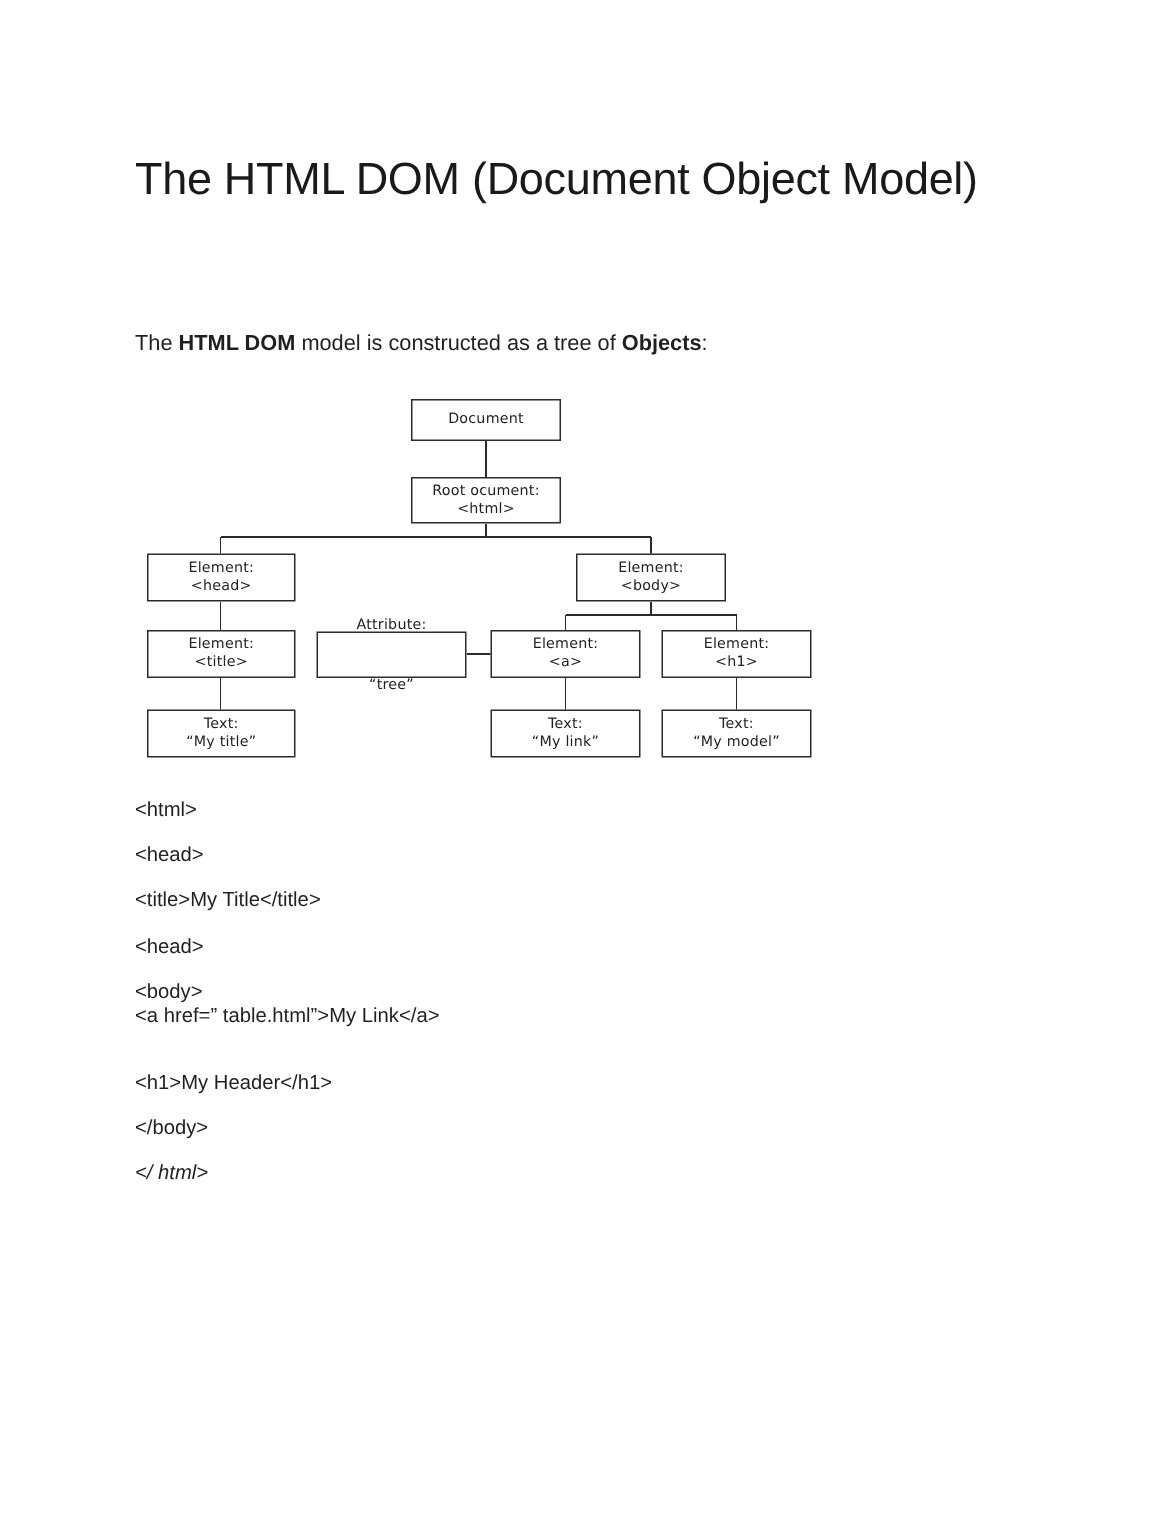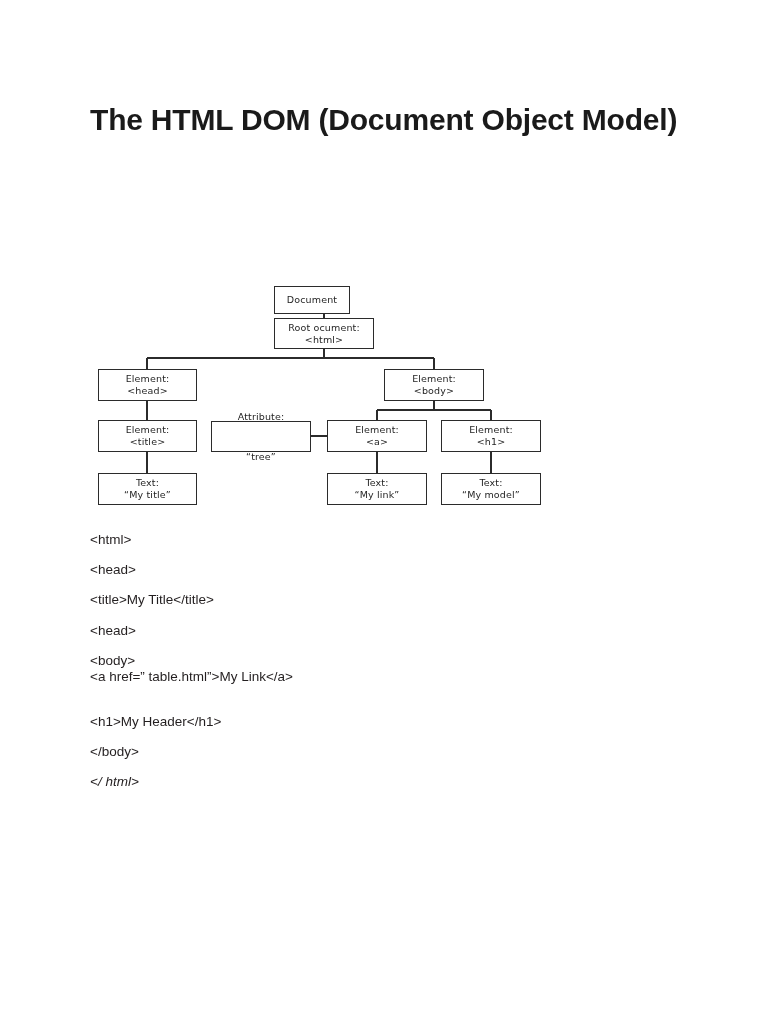--- a/index.html
+++ b/index.html
@@ -24,21 +24,21 @@
     height: 1024px;
   }
 
   
   .doc-title {
     position: absolute;
     left: 90px;
     top: 103px;
     width: 620px;
     font-size: 30px;
-    font-weight: bold;
+    font-weight: normal;
     line-height: 1.15;
     letter-spacing: -0.2px;
     color: #1a1a1a;
     margin: 0;
     white-space: nowrap;
   }
 
   
   .para {
     position: absolute;
@@ -93,40 +93,41 @@
     margin: 0;
   }
 </style>
 </head>
 <body>
 
 <div class="page">
 
   <h1 class="doc-title">The HTML DOM (Document Object Model)</h1>
 
+  <p class="para para-2"><span>The </span><b>HTML DOM</b><span> model is constructed as a tree of </span><b>Objects</b><span>:</span></p>
 
   <div class="diagram">
     <svg class="diagram-layer" width="768" height="1024" id="edges-svg" aria-hidden="true">
         <line x1="324" x2="324" y1="294" y2="318" stroke="#2b2b2b" stroke-width="1.3" shape-rendering="crispEdges"></line>
         <line x1="324" x2="324" y1="349" y2="358" stroke="#2b2b2b" stroke-width="1.3" shape-rendering="crispEdges"></line>
         <line y1="358" y2="358" x1="147" x2="434" stroke="#2b2b2b" stroke-width="1.3" shape-rendering="crispEdges"></line>
         <line x1="147" x2="147" y1="358" y2="369" stroke="#2b2b2b" stroke-width="1.3" shape-rendering="crispEdges"></line>
         <line x1="434" x2="434" y1="358" y2="369" stroke="#2b2b2b" stroke-width="1.3" shape-rendering="crispEdges"></line>
         <line x1="147" x2="147" y1="401" y2="420" stroke="#2b2b2b" stroke-width="1.3" shape-rendering="crispEdges"></line>
         <line x1="147" x2="147" y1="452" y2="473" stroke="#2b2b2b" stroke-width="1.3" shape-rendering="crispEdges"></line>
         <line x1="434" x2="434" y1="401" y2="410" stroke="#2b2b2b" stroke-width="1.3" shape-rendering="crispEdges"></line>
         <line y1="410" y2="410" x1="377" x2="491" stroke="#2b2b2b" stroke-width="1.3" shape-rendering="crispEdges"></line>
         <line x1="377" x2="377" y1="410" y2="420" stroke="#2b2b2b" stroke-width="1.3" shape-rendering="crispEdges"></line>
         <line x1="491" x2="491" y1="410" y2="420" stroke="#2b2b2b" stroke-width="1.3" shape-rendering="crispEdges"></line>
         <line y1="436" y2="436" x1="311" x2="327" stroke="#2b2b2b" stroke-width="1.3" shape-rendering="crispEdges"></line>
         <line x1="377" x2="377" y1="452" y2="473" stroke="#2b2b2b" stroke-width="1.3" shape-rendering="crispEdges"></line>
         <line x1="491" x2="491" y1="452" y2="473" stroke="#2b2b2b" stroke-width="1.3" shape-rendering="crispEdges"></line>
       </svg>
     <div class="diagram-layer" id="nodes-layer" style="width:768px;height:1024px;">
-        <div class="node" style="left: 274px; top: 266px; width: 76px; height: 28px; margin-top: 20px;">
+        <div class="node" style="left: 274px; top: 266px; width: 100px; height: 28px;">
           <span class="ln">Document</span>
         </div>
         <div class="node" style="left: 274px; top: 318px; width: 100px; height: 31px;">
           <span class="ln">Root ocument:</span>
           <span class="ln">&lt;html&gt;</span>
         </div>
         <div class="node" style="left: 98px; top: 369px; width: 99px; height: 32px;">
           <span class="ln">Element:</span>
           <span class="ln">&lt;head&gt;</span>
         </div>

